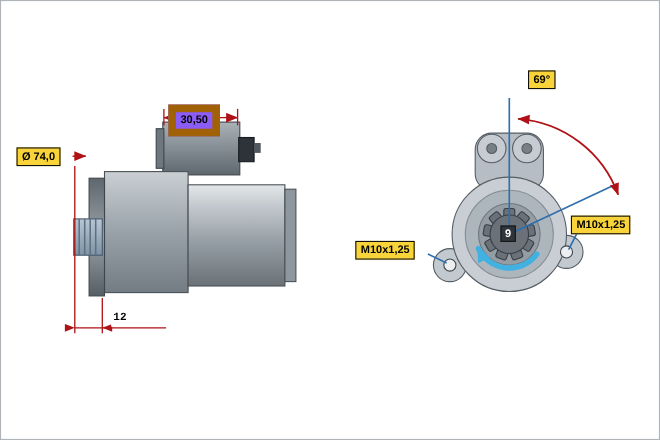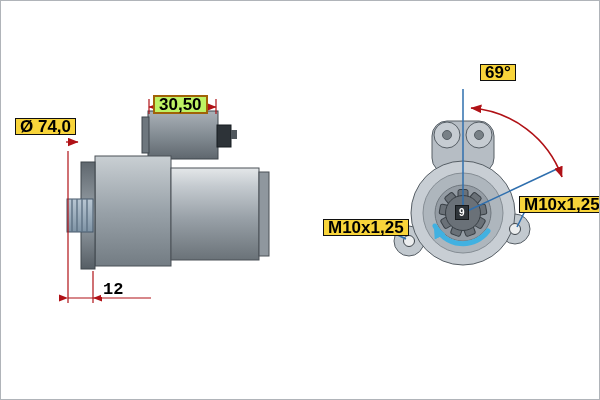--- a/index.html
+++ b/index.html
@@ -3,25 +3,25 @@
 <meta charset="utf-8">
 <style>
   html,body { margin:0; padding:0; background:#fff; }
   .canvas {
     position:relative; width:600px; height:400px; box-sizing:border-box;
     background:#ffffff; border:1px solid #b0b4b9; overflow:hidden;
     font-family:"Liberation Sans", sans-serif;
   }
   .canvas svg { position:absolute; left:0; top:0; }
   .lbl {
-    position:absolute; font-size:17px; font-weight:bold; line-height:15px;
+    position:absolute; font-size:10px; font-weight:bold; line-height:15px;
     padding:0 4px; white-space:nowrap; color:#000;
   }
   .lbl-yellow { background:#f8d43a; border:1px solid #101010; }
-  .lbl-blue   { background:#bef264; border:2px solid #a16207; }
+  .lbl-blue   { background:#8b5cf6; border:7px solid #a16207; }
   .lbl-plain  { background:#ffffff; padding:0 2px;font-family:Liberation Mono, monospace; }
   .lbl-dark   { background:#2f353a; color:#ffffff; border:1px solid #14181b;
                 font-size:10px; line-height:13px; padding:0 3px; }
 </style>
 </head>
 <body>
 
 <div class="canvas">
 
   <svg width="600" height="400" viewBox="0 0 600 400">
@@ -139,21 +139,21 @@
     <g stroke="#2f6fae" stroke-width="1.5" fill="none">
       <line x1="462" y1="88" x2="462" y2="210"></line>
       <line x1="462" y1="212" x2="558" y2="167"></line>
       <line x1="388" y1="230" x2="405" y2="238"></line>
       <line x1="524" y1="210" x2="516" y2="226"></line>
     </g>
 
     <path d="M 470 107 A 105 105 0 0 1 561 176" fill="none" stroke="#b01116" stroke-width="1.6" marker-start="url(#arrRed)" marker-end="url(#arrRed)"></path>
   </svg>
 
-  <div class="lbl lbl-yellow" style="left:14px; top:117px">Ø 74,0</div>
+  <div class="lbl lbl-yellow" style="left:14px; top:133px">Ø 74,0</div>
 
   <div class="lbl lbl-blue" style="left:152px; top:94px">30,50</div>
 
   <div class="lbl lbl-plain" style="left:100px; top:281px">12</div>
 
   <div class="lbl lbl-yellow" style="left:479px; top:63px">69°</div>
 
   <div class="lbl lbl-yellow" style="left:322px; top:218px">M10x1,25</div>
 
   <div class="lbl lbl-yellow" style="left:518px; top:195px">M10x1,25</div>

